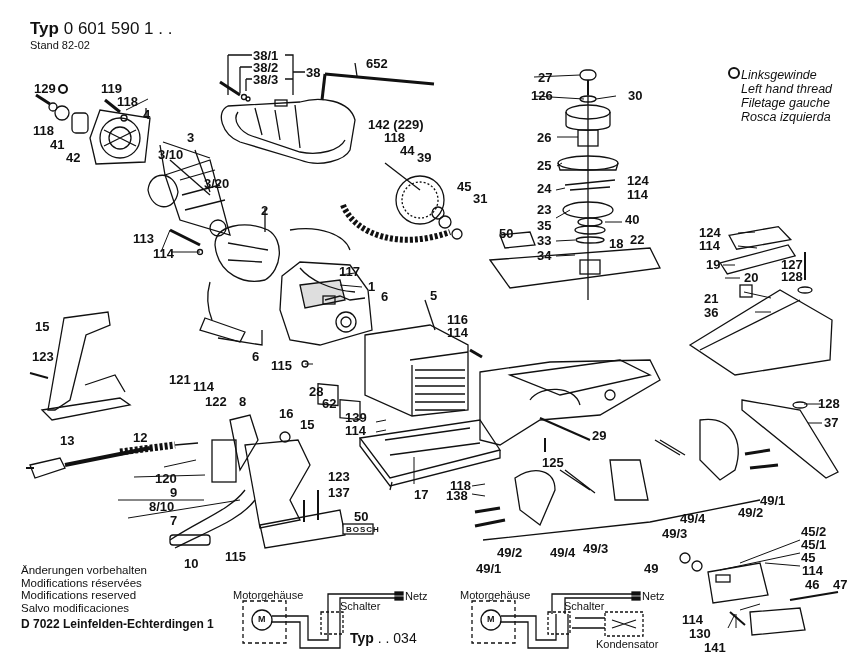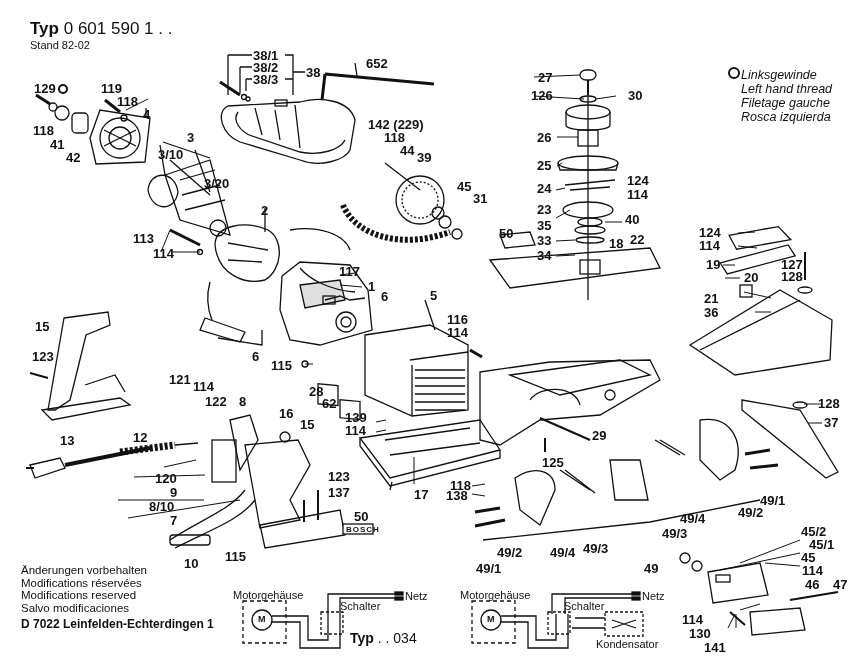--- a/index.html
+++ b/index.html
@@ -405,21 +405,21 @@
   <span class="lbl" style="left:476px;top:562px;">49/1</span>
   <span class="lbl" style="left:497px;top:546px;">49/2</span>
   <span class="lbl" style="left:550px;top:546px;">49/4</span>
   <span class="lbl" style="left:583px;top:542px;">49/3</span>
   <span class="lbl" style="left:644px;top:562px;">49</span>
   <span class="lbl" style="left:662px;top:527px;">49/3</span>
   <span class="lbl" style="left:680px;top:512px;">49/4</span>
   <span class="lbl" style="left:738px;top:506px;">49/2</span>
   <span class="lbl" style="left:760px;top:494px;">49/1</span>
   <span class="lbl" style="left:801px;top:525px;">45/2</span>
-  <span class="lbl" style="left:801px;top:538px;margin-left:8px;">45/1</span>
+  <span class="lbl" style="left:801px;top:538px;">45/1</span>
   <span class="lbl" style="left:801px;top:551px;">45</span>
   <span class="lbl" style="left:802px;top:564px;">114</span>
   <span class="lbl" style="left:805px;top:578px;">46</span>
   <span class="lbl" style="left:833px;top:578px;">47</span>
   <span class="lbl" style="left:682px;top:613px;">114</span>
   <span class="lbl" style="left:689px;top:627px;">130</span>
   <span class="lbl" style="left:704px;top:641px;">141</span>
 </div>
 
 <div class="notes">

